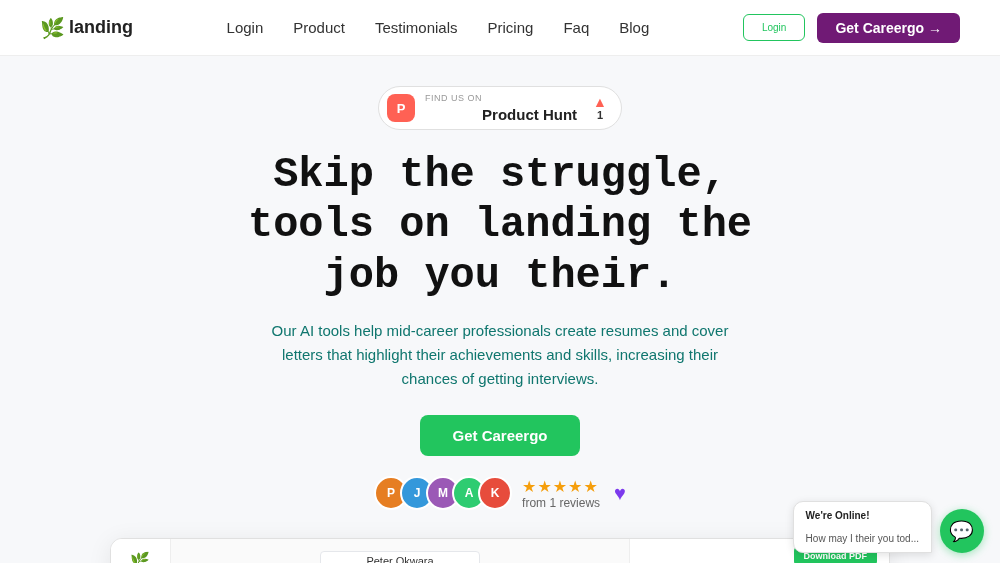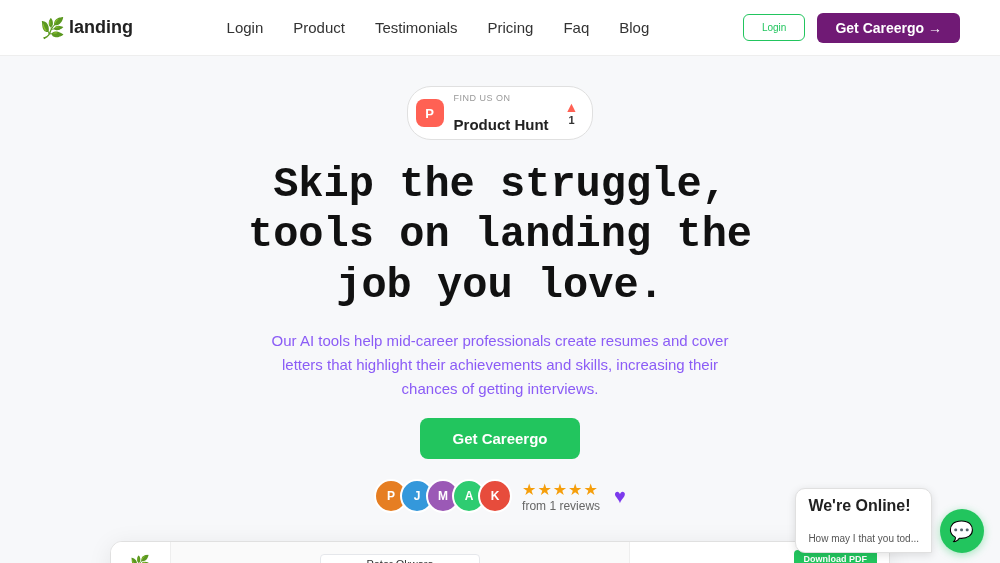--- a/index.html
+++ b/index.html
@@ -104,21 +104,21 @@
       font-size: 13px;
       border-radius: 8px;
       width: 28px;
       height: 28px;
       display: flex;
       align-items: center;
       justify-content: center;
     }
     .ph-text-wrap {
       display: flex;
-      flex-direction: column;
+      flex-direction: row;
     }
     .ph-find {
       font-size: 9px;
       color: #999;
       text-transform: uppercase;
       letter-spacing: 0.5px;
     }
     .ph-name {
       font-size: 15px;
       font-weight: 700;
@@ -148,25 +148,25 @@
       font-weight: 800;
       text-align: center;
       line-height: 1.2;
       color: #111;
       max-width: 580px;
       margin-bottom: 18px;
       font-family: Liberation Mono, monospace;
     }
     .hero-sub {
       font-size: 15px;
-      color: #8b5cf6;
+      color: #0f766e;
       text-align: center;
       max-width: 480px;
       line-height: 1.6;
-      margin-bottom: 17px;
+      margin-bottom: 24px;
     }
     .btn-hero {
       background: #22c55e;
       color: #fff;
       padding: 12px 32px;
       border-radius: 8px;
       font-size: 15px;
       font-weight: 600;
       cursor: pointer;
       border: none;
@@ -307,24 +307,24 @@
     }
     .chat-bubble {
       background: #fff;
       border: 1px solid #e0e0e0;
       border-radius: 10px 10px 0 10px;
       padding: 8px 12px;
       box-shadow: 0 2px 8px rgba(0,0,0,0.12);
       max-width: 160px;
     }
     .chat-online {
-      font-size: 16px;
+      font-size: 10px;
       font-weight: 700;
       color: #222;
-      margin-bottom: 18px;
+      margin-bottom: 12px;
     }
     .chat-msg {
       font-size: 10px;
       color: #555;
     }
     .chat-avatar-btn {
       background: #22c55e;
       color: #fff;
       width: 44px;
       height: 44px;
@@ -370,21 +370,21 @@
     </div>
     <div class="ph-arrow">
       <span class="up-arrow">▲</span>
       <span class="count">1</span>
     </div>
   </div>
 
   <h1 class="hero-headline">
     <span>Skip the struggle,</span><br>
     <span>tools on landing the</span><br>
-    <span>job you love.</span>
+    <span>job you their.</span>
   </h1>
 
   <p class="hero-sub">Our AI tools help mid-career professionals create resumes and cover letters that highlight their achievements and skills, increasing their chances of getting interviews.</p>
 
   <button class="btn-hero">Get Careergo</button>
 
   <div class="social-proof">
     <div class="avatars">
       <div class="avatar a1">P</div>
       <div class="avatar a2">J</div>
@@ -414,16 +414,16 @@
     <div class="app-right">
       <button class="download-btn">Download PDF</button>
 
     </div>
   </div>
 </section>
 
 <div class="chat-widget">
   <div class="chat-bubble">
     <div class="chat-online">We're Online!</div>
-    <div class="chat-msg">How may I that you tod...</div>
+    <div class="chat-msg">How may I their you tod...</div>
   </div>
   <button class="chat-avatar-btn">💬</button>
 </div>
 
 </body></html>

